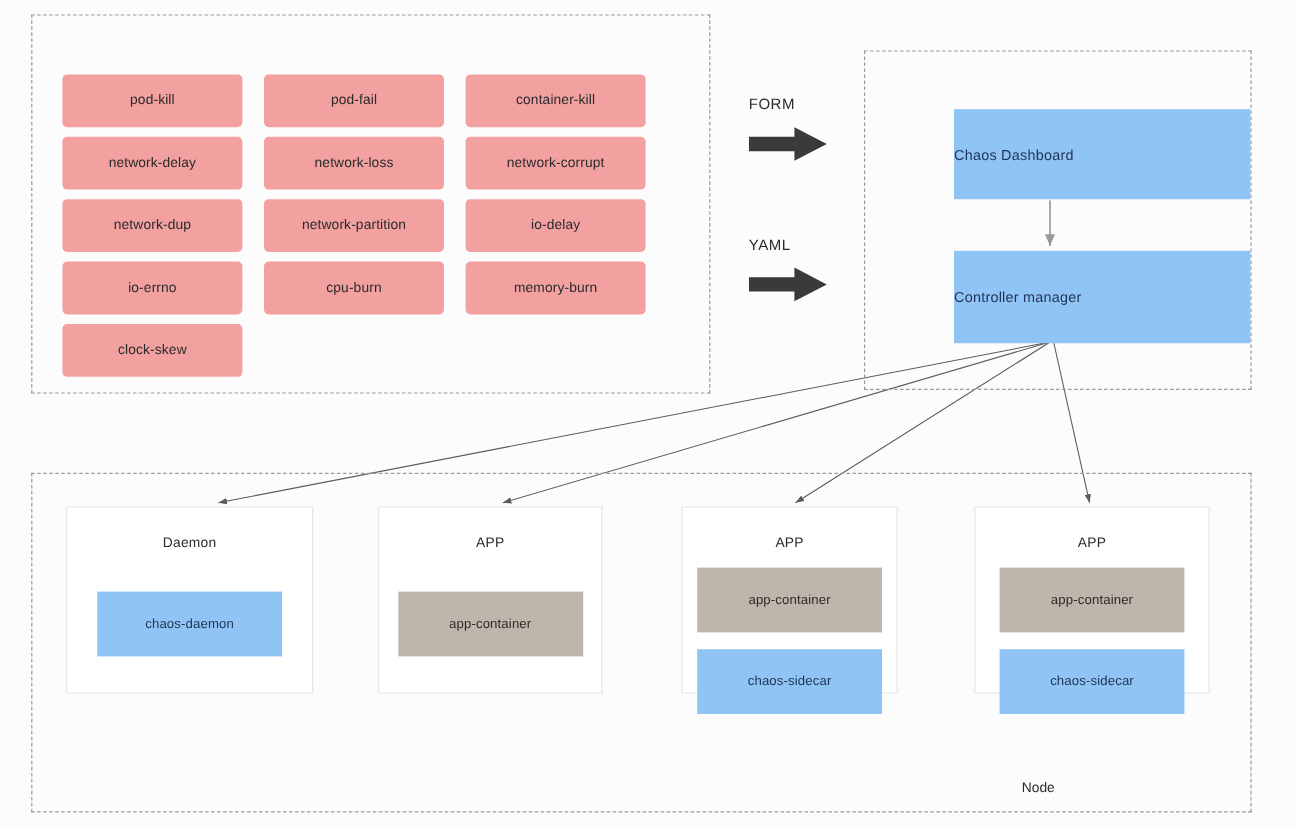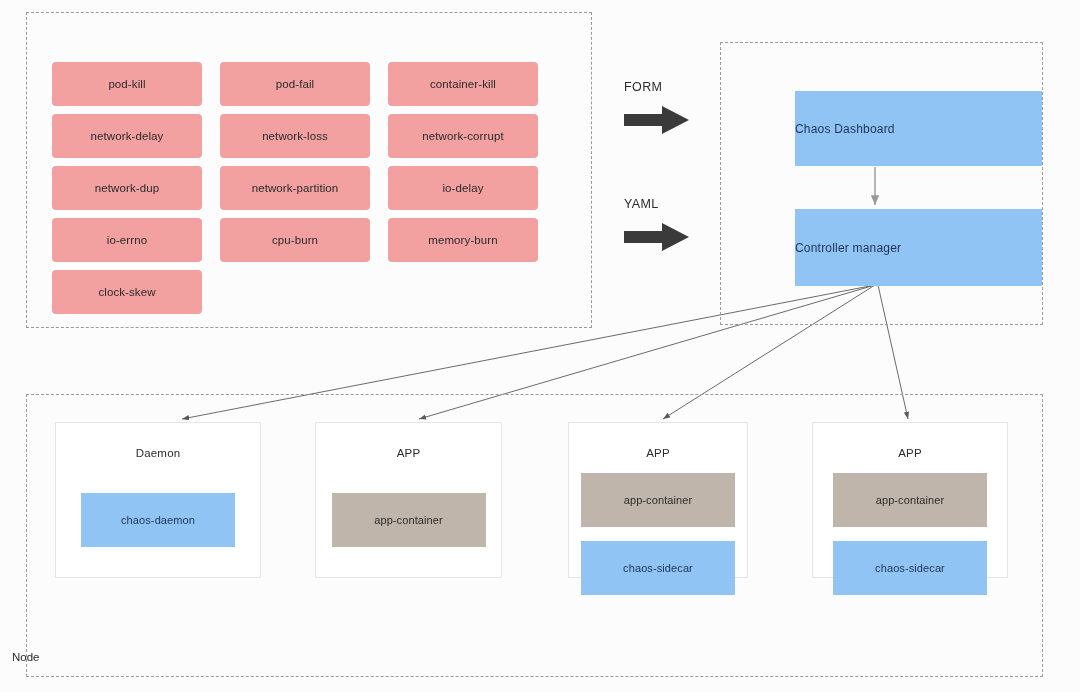--- a/index.html
+++ b/index.html
@@ -124,24 +124,23 @@
     letter-spacing: .1px;
   }
   .container-box.app { background: #c0b5aa; color: #2b2b2b; }
   .container-box.chaos { background: #8fc4f5; color: #1f3355; }
 
   #node-label {
     position: absolute;
     left: 0;
     top: 651px;
     width: 879px;
-    text-align: left;
+    text-align: right;
     font-size: 11.5px;
     color: #2b2b2b;
-    margin-left: 12px;
   }
 
   
   #connectors {
     position: absolute;
     left: 0; top: 0;
     width: 1080px;
     height: 692px;
     pointer-events: none;
   }

